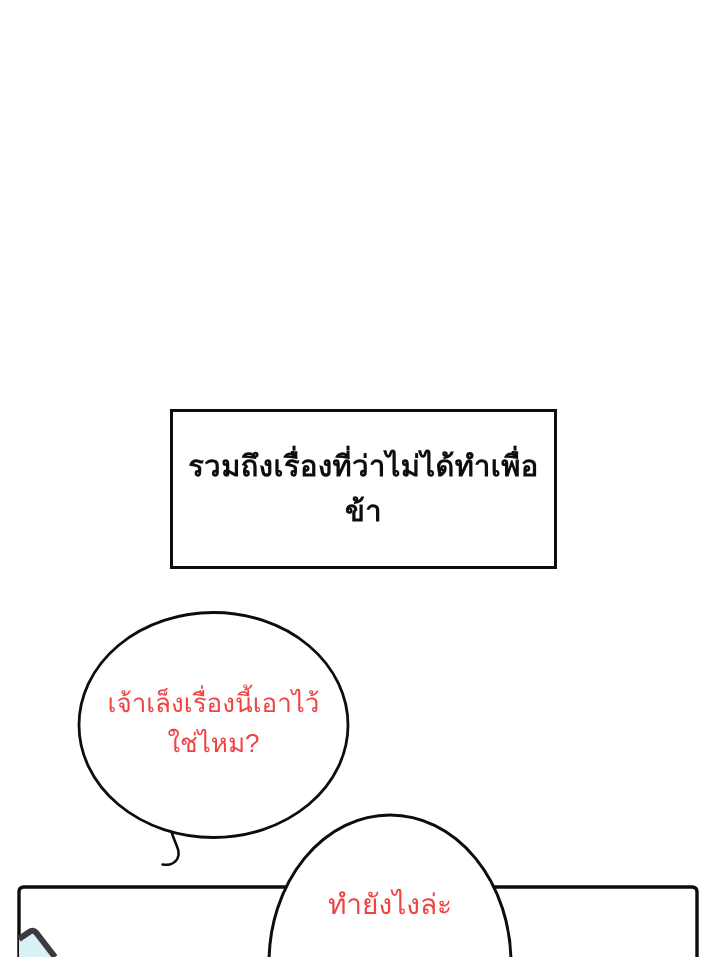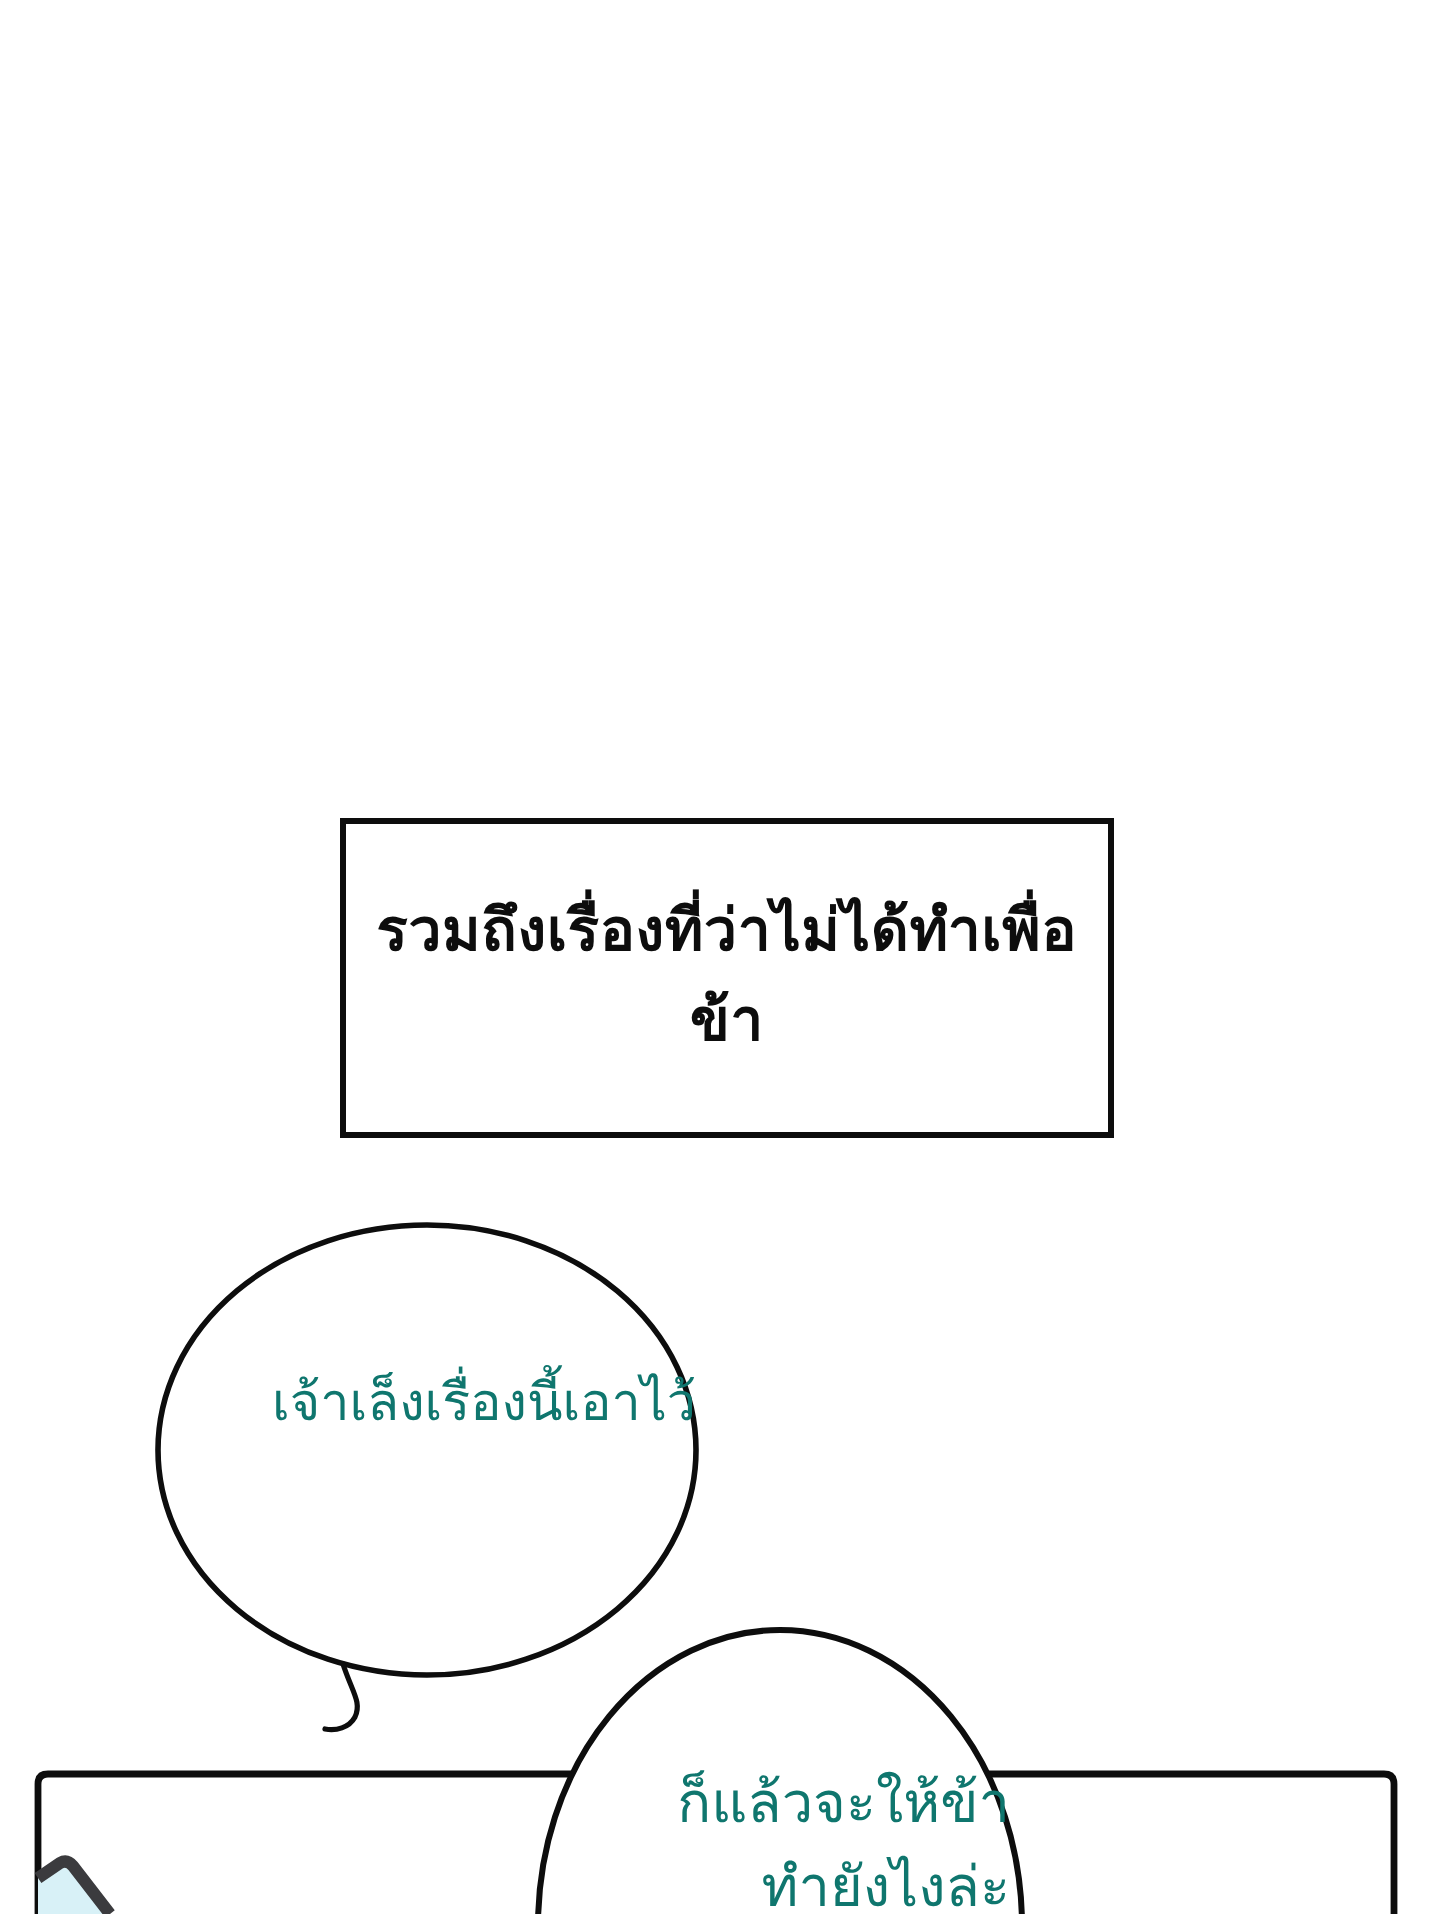--- a/index.html
+++ b/index.html
@@ -39,25 +39,24 @@
     align-items: center;
     justify-content: center;
     text-align: center;
     font-weight: bold;
     font-size: 29px;
     line-height: 45px;
     letter-spacing: 0.5px;
   }
   .bubble-text {
     position: absolute;
-    text-align: right;
+    text-align: center;
     font-size: 26px;
     line-height: 40px;
-    color: #0f766e;
-    font-family: Liberation Mono, monospace;
+    color: #ef4444;
   }
   .bubble-text.b1 {
     left: 79px;
     top: 683px;
     width: 269px;
   }
   .bubble-text.b2 {
     left: 275px;
     top: 884px;
     width: 230px;
@@ -83,20 +82,20 @@
     <ellipse cx="213.5" cy="725" rx="134.5" ry="112.5" stroke-width="2.8" fill="#ffffff" stroke="#0d0d0d"></ellipse>
     <path d="M 171.5 832 C 176 846 181 851 177.5 858.5 C 174.5 864 168 865.5 162.5 864.5" fill="none" stroke-width="2.6" stroke-linecap="round" stroke="#0d0d0d"></path>
   </svg>
 
   <div class="narration-box">
     <span class="line">รวมถึงเรื่องที่ว่าไม่ได้ทำเพื่อข้า</span>
   </div>
 
   <div class="bubble-text b1">
     <span class="line">เจ้าเล็งเรื่องนี้เอาไว้</span>
+    <span class="line">ใช่ไหม?</span>
   </div>
 
   <div class="bubble-text b2">
-    <span class="line">ก็แล้วจะให้ข้า</span>
     <span class="line">ทำยังไงล่ะ</span>
   </div>
 
 </div>
 
 </body></html>

